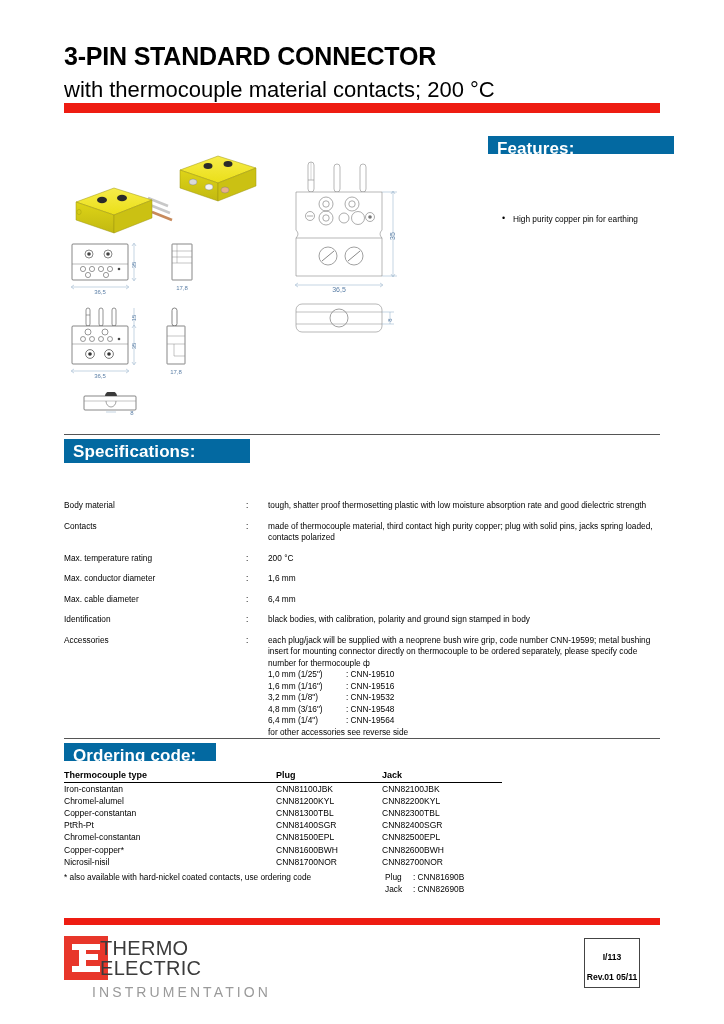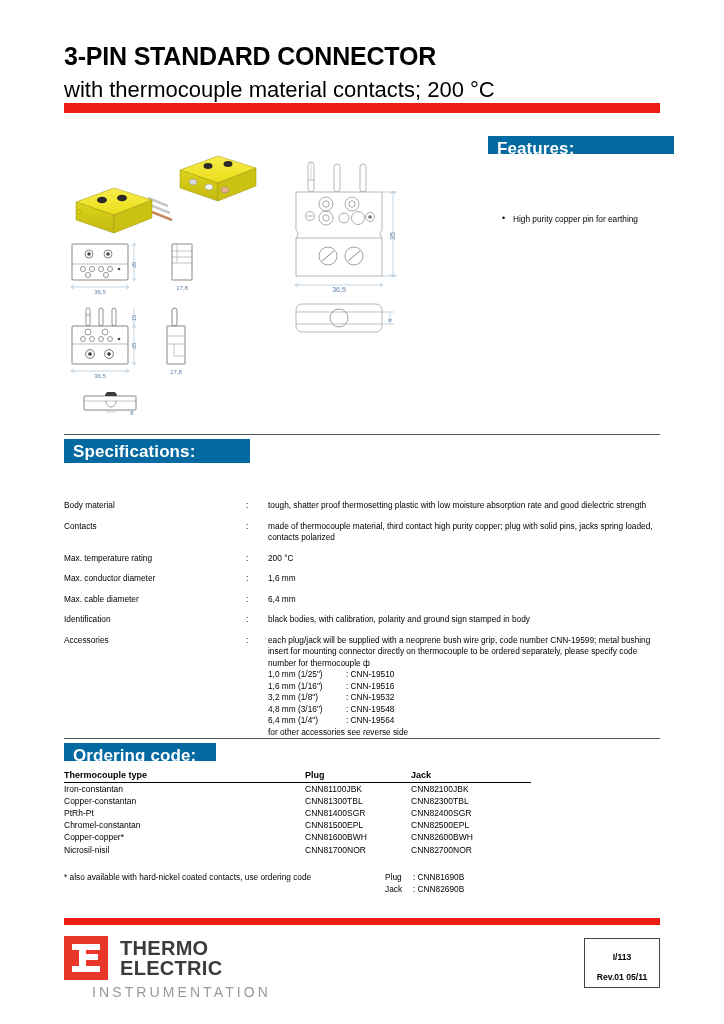--- a/index.html
+++ b/index.html
@@ -161,21 +161,21 @@
   }
   .order-table td {
     padding: 0.6px 0;
     line-height: 11px;
     font-size: 8.5px;
     margin-left: 20px;
   }
   .col-type { width: 206px; }
   .col-plug { width: 106px; }
   .col-jack { width: 120px; }
-  .order-table th.col-type { padding-right: 35px; }
+  .order-table th.col-type { padding-right: 6px; }
 
   .order-note {
     position: absolute;
     left: 64px;
     top: 872px;
     font-size: 8.3px;
     line-height: 11.5px;
     white-space: nowrap;
   }
   .order-note-codes {
@@ -222,23 +222,23 @@
     background: #ffffff;
   }
   .logo-mark .te-b {
     position: absolute;
     left: 8px; top: 30px;
     width: 28px; height: 6px;
     background: #ffffff;
   }
   .logo-text-1, .logo-text-2 {
     position: absolute;
-    left: 56px;
+    left: 36px;
     font-size: 20px;
-    font-weight: bold;
+    font-weight: normal;
     color: #3b3b3b;
     letter-spacing: 0.3px;
     line-height: 20px;
   }
   .logo-text-1 { top: 2px; }
   .logo-text-2 { top: 22px; }
   .logo-text-3 {
     position: absolute;
     left: 0;
     top: 48px;
@@ -251,21 +251,21 @@
     position: absolute;
     left: 320px;
     top: 938px;
     font-size: 8.6px;
     line-height: 13px;
   }
   .rev-box {
     position: absolute;
     left: 584px;
     top: 938px;
-    width: 76px;
+    width: 56px;
     height: 50px;
     border: 1.2px solid #444;
     font-size: 8.6px;
     font-weight: bold;
     text-align: center;
     box-sizing: border-box;
   }
   .rev-box .l1 { margin-top: 13px; }
   .rev-box .l2 { margin-top: 10px; }
 
@@ -533,20 +533,25 @@
         <th class="col-jack">Jack</th>
       </tr>
     </thead>
     <tbody>
       <tr>
         <td>Iron-constantan</td>
         <td>CNN81100JBK</td>
         <td>CNN82100JBK</td>
       </tr>
       <tr>
+        <td>Chromel-alumel</td>
+        <td>CNN81200KYL</td>
+        <td>CNN82200KYL</td>
+      </tr>
+      <tr>
         <td>Copper-constantan</td>
         <td>CNN81300TBL</td>
         <td>CNN82300TBL</td>
       </tr>
       <tr>
         <td>PtRh-Pt</td>
         <td>CNN81400SGR</td>
         <td>CNN82400SGR</td>
       </tr>
       <tr>

